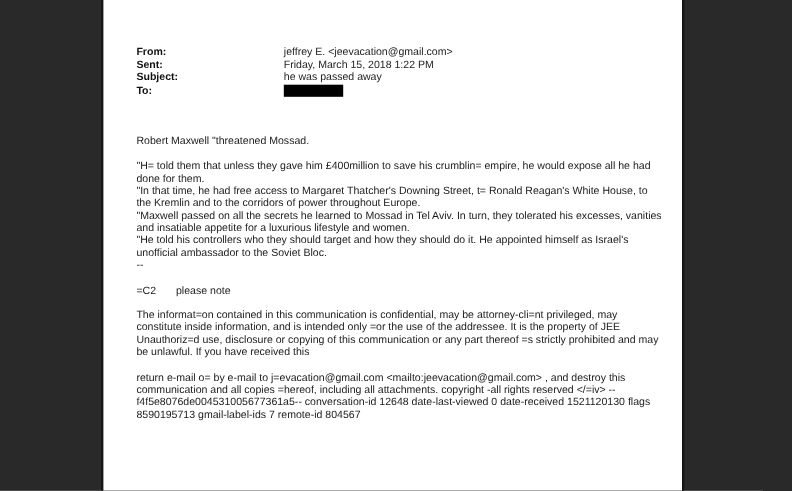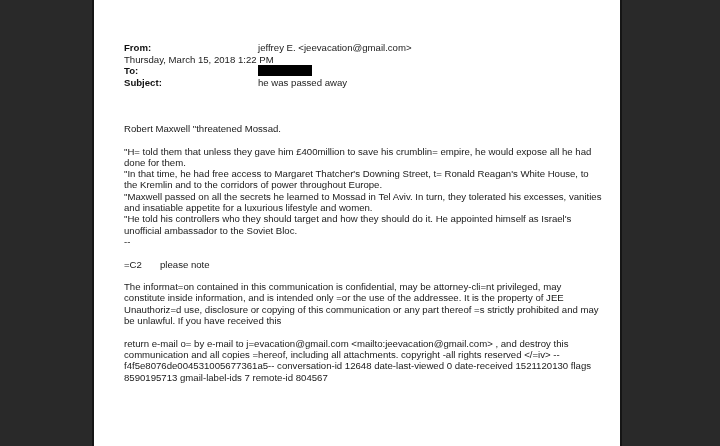--- a/index.html
+++ b/index.html
@@ -83,29 +83,30 @@
 <div class="viewer">
   <div class="page-shadow"></div>
   <div class="page">
 
     <div class="header">
       <div class="hrow">
         <span class="hlabel">From:</span>
         <span class="hvalue">jeffrey E. &lt;jeevacation@gmail.com&gt;</span>
       </div>
       <div class="hrow">
-        <span class="hvalue">Thursday, March 15, 2018 1:22 PM</span>
+        <span class="hlabel">Sent:</span>
+        <span class="hvalue">Friday, March 15, 2018 1:22 PM</span>
+      </div>
+      <div class="hrow">
+        <span class="hlabel">Subject:</span>
+        <span class="hvalue">he was passed away</span>
       </div>
       <div class="hrow">
         <span class="hlabel">To:</span>
         <span class="hvalue"><span class="redaction"></span></span>
-      </div>
-      <div class="hrow">
-        <span class="hlabel">Subject:</span>
-        <span class="hvalue">he was passed away</span>
       </div>
     </div>
 
     <div class="body">
       <p class="para">Robert Maxwell "threatened Mossad.</p>
       <div class="gap"></div>
       <p class="para">"H= told them that unless they gave him £400million to save his crumblin= empire, he would expose all he had done for them.</p>
       <p class="para">"In that time, he had free access to Margaret Thatcher's Downing Street, t= Ronald Reagan's White House, to the Kremlin and to the corridors of power throughout Europe.</p>
       <p class="para">"Maxwell passed on all the secrets he learned to Mossad in Tel Aviv. In turn, they tolerated his excesses, vanities and insatiable appetite for a luxurious lifestyle and women.</p>
       <p class="para">"He told his controllers who they should target and how they should do it. He appointed himself as Israel's unofficial ambassador to the Soviet Bloc.</p>

